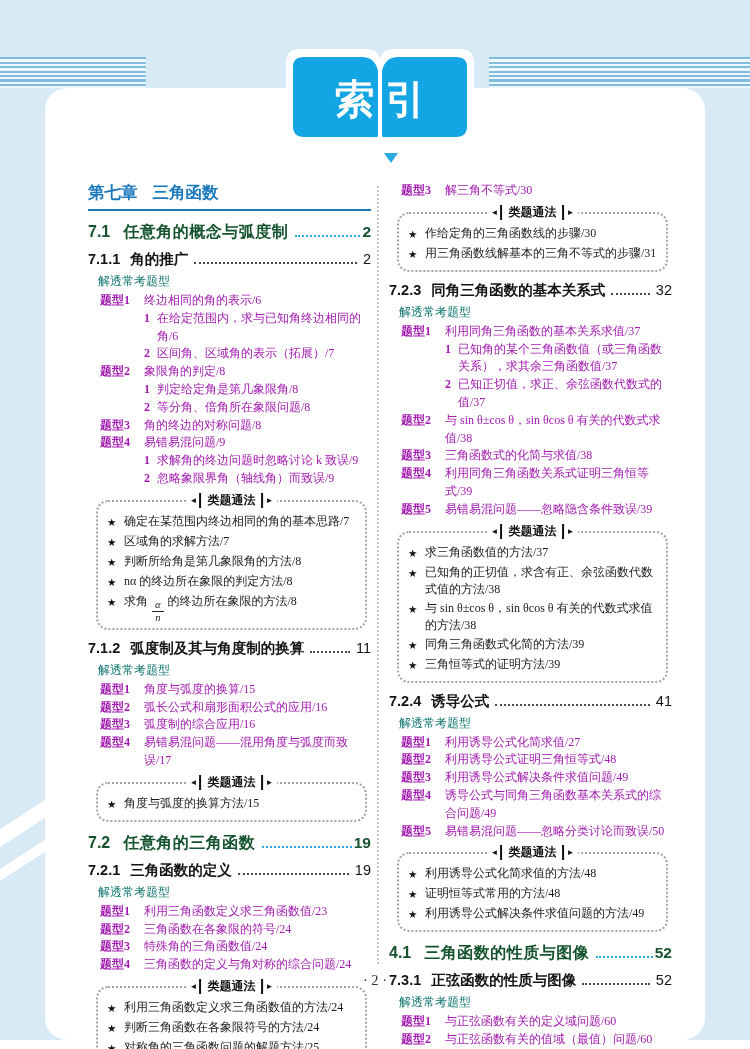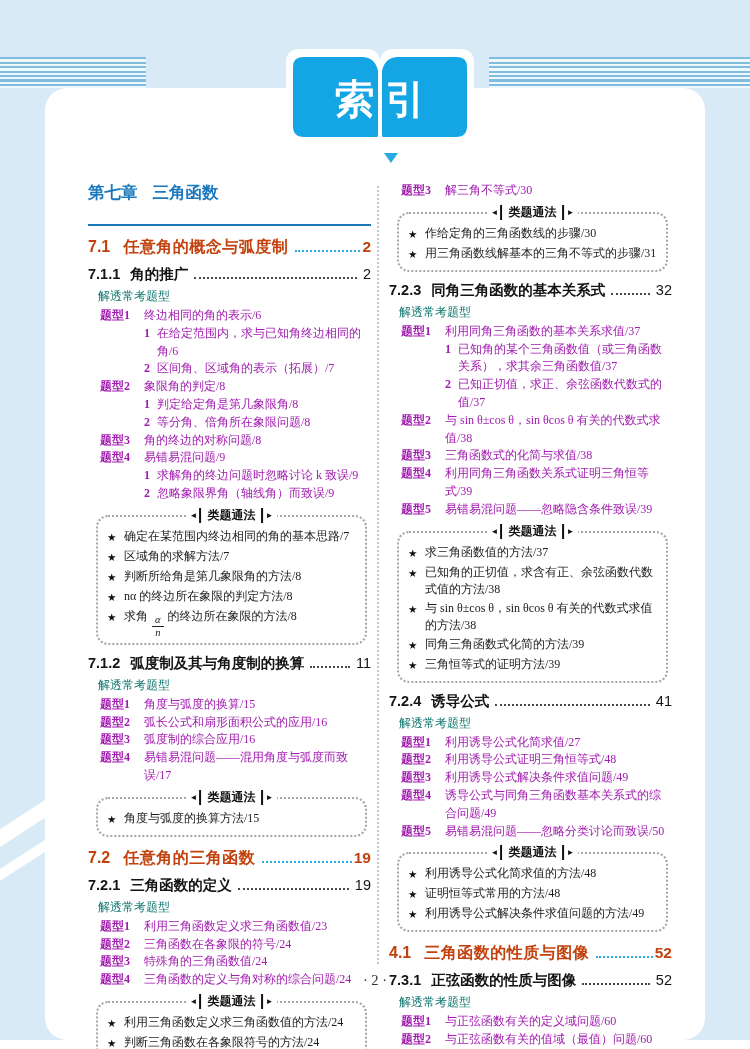--- a/index.html
+++ b/index.html
@@ -19,24 +19,24 @@
   .badge{position:absolute;left:282px;top:44px;width:196px;height:114px;}
   .badge-tri{position:absolute;left:384px;top:153px;width:0;height:0;
     border-left:7px solid transparent;border-right:7px solid transparent;border-top:10px solid #29abe2;}
   .divider{position:absolute;left:377px;top:186px;height:778px;border-left:2px dotted #bcc6cc;}
 
   .col{position:absolute;top:182px;width:283px;}
   .col.l{left:88px;}
   .col.r{left:389px;}
 
   .chapter{display:flex;gap:15px;color:#1c79be;font-weight:bold;font-size:16.5px;
-    border-bottom:2.5px solid #1c79be;padding-bottom:20px;margin-bottom:2px;}
+    border-bottom:2.5px solid #1c79be;padding-bottom:5px;margin-bottom:2px;}
 
   .row{display:flex;align-items:baseline;}
-  .sec{color:#c2410c;font-weight:bold;font-size:16px;margin:11px 0 3px;}
+  .sec{color:#14532d;font-weight:bold;font-size:16px;margin:11px 0 3px;}
   .sec .num{flex:none;margin-right:13px;}
   .sec .ttl{flex:none;letter-spacing:0.5px;}
   .sec .leader{flex:1;border-bottom:2.4px dotted #29abe2;margin:0 2px 3px 7px;}
   .sec .pg{flex:none;font-size:15.5px;}
   .sub{color:#141414;font-weight:bold;font-size:14.5px;margin:7px 0 2px;}
   .sub .num{flex:none;margin-right:10px;}
   .sub .leader{flex:1;border-bottom:2px dotted #4a4a4a;margin:0 6px 3px 6px;}
   .sub .pg{flex:none;font-weight:normal;font-size:14.5px;}
 
   .gray{color:#0f766e;font-size:12px;margin:4px 0 2px 10px;}

